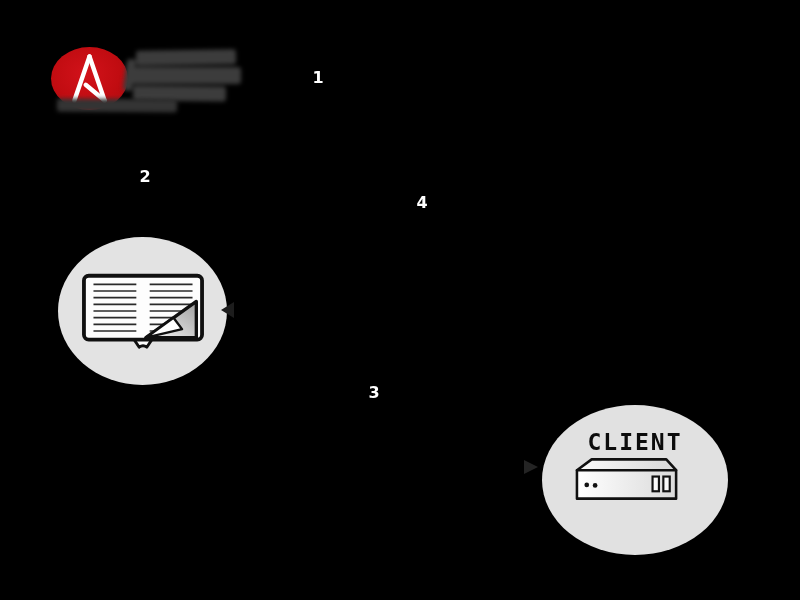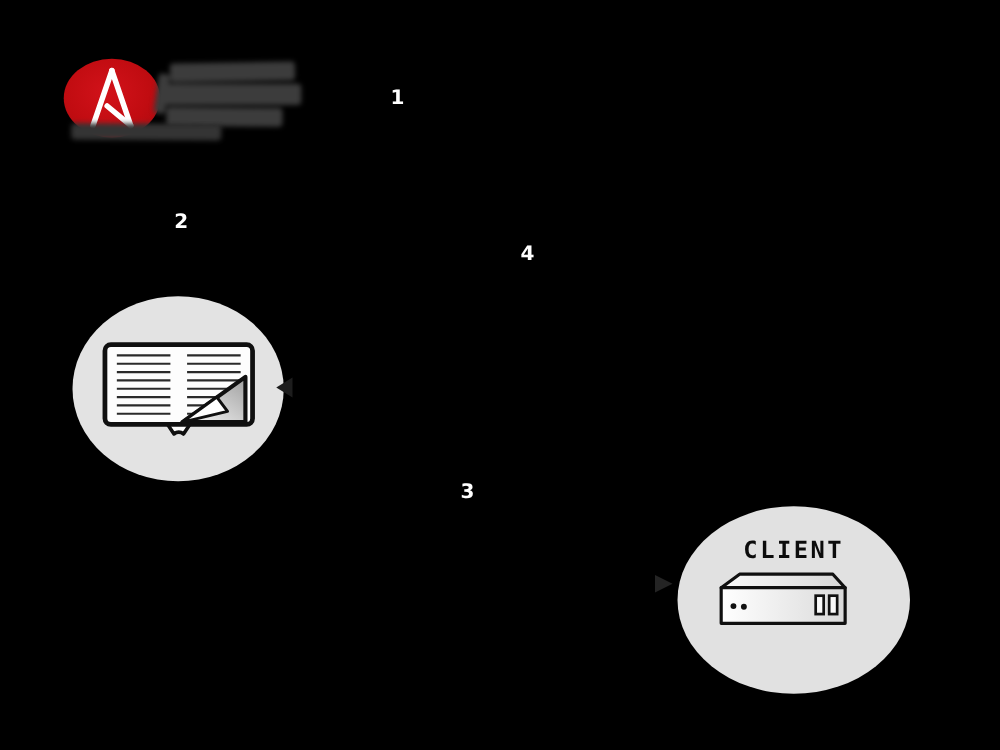--- a/index.html
+++ b/index.html
@@ -34,21 +34,21 @@
   .step-2{left:145px;top:177px;}
   .step-3{left:374px;top:393px;}
   .step-4{left:422px;top:203px;}
   
   .node{position:absolute;border-radius:50%;}
   .node-playbook{left:58px;top:237px;width:169px;height:148px;background:#e3e3e3;}
   .node-client{left:542px;top:405px;width:186px;height:150px;background:#e1e1e1;}
   .book-svg{position:absolute;left:22px;top:34px;width:126px;height:80px;}
   .client-label{
     position:absolute;left:50%;top:24px;transform:translateX(-50%);
-    font-family:"DejaVu Sans Mono",monospace;font-size:19px;font-weight:bold;
+    font-family:"DejaVu Sans Mono",monospace;font-size:23px;font-weight:bold;
     letter-spacing:2px;color:#0c0c0c;white-space:nowrap;
   }
   .server-svg{position:absolute;left:32px;top:50px;width:108px;height:48px;}
   
   .arrowhead{position:absolute;width:0;height:0;}
   .arrowhead-to-playbook{
     left:221px;top:302px;
     border-top:8px solid transparent;border-bottom:8px solid transparent;
     border-right:13px solid #1d1d1d;
   }

